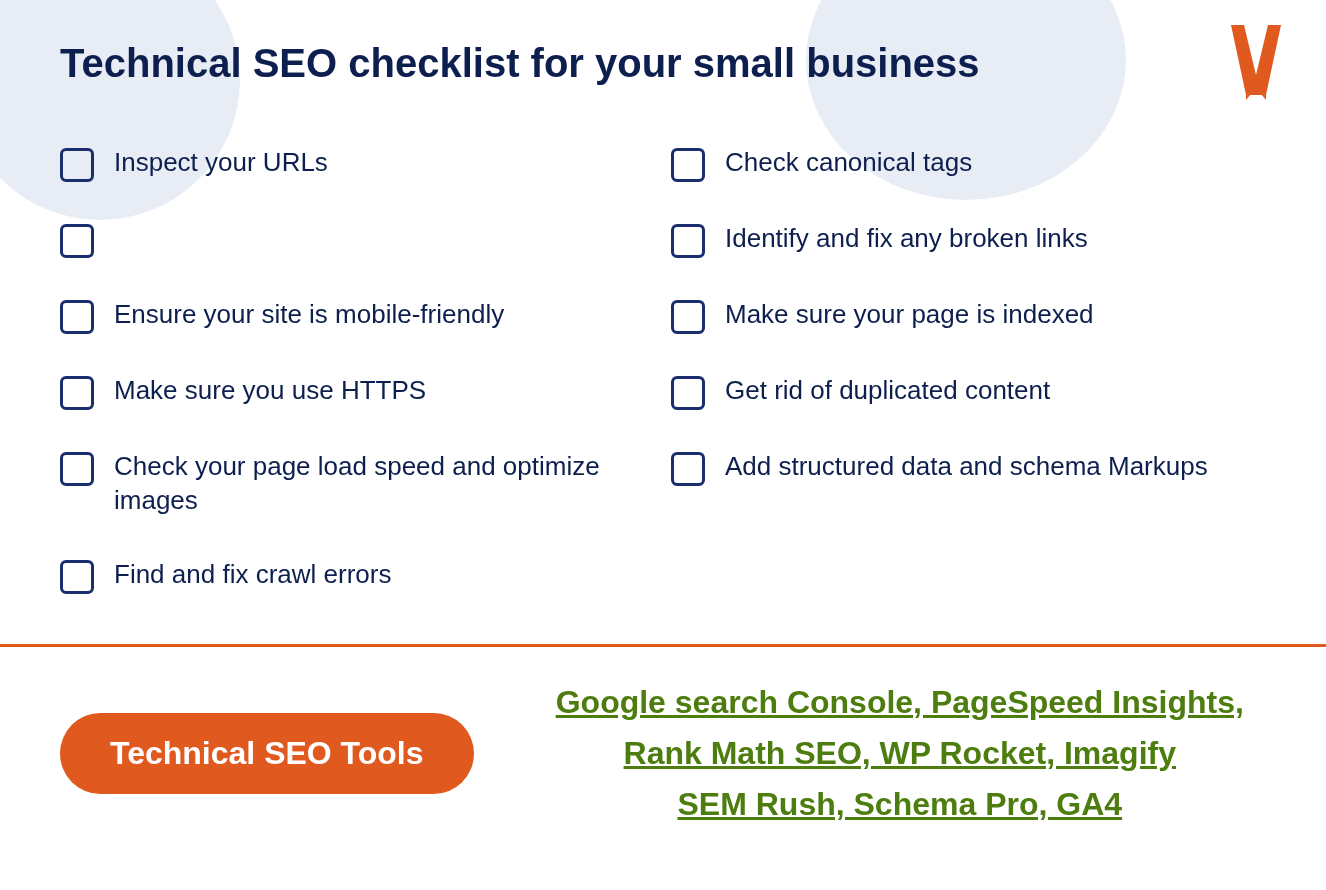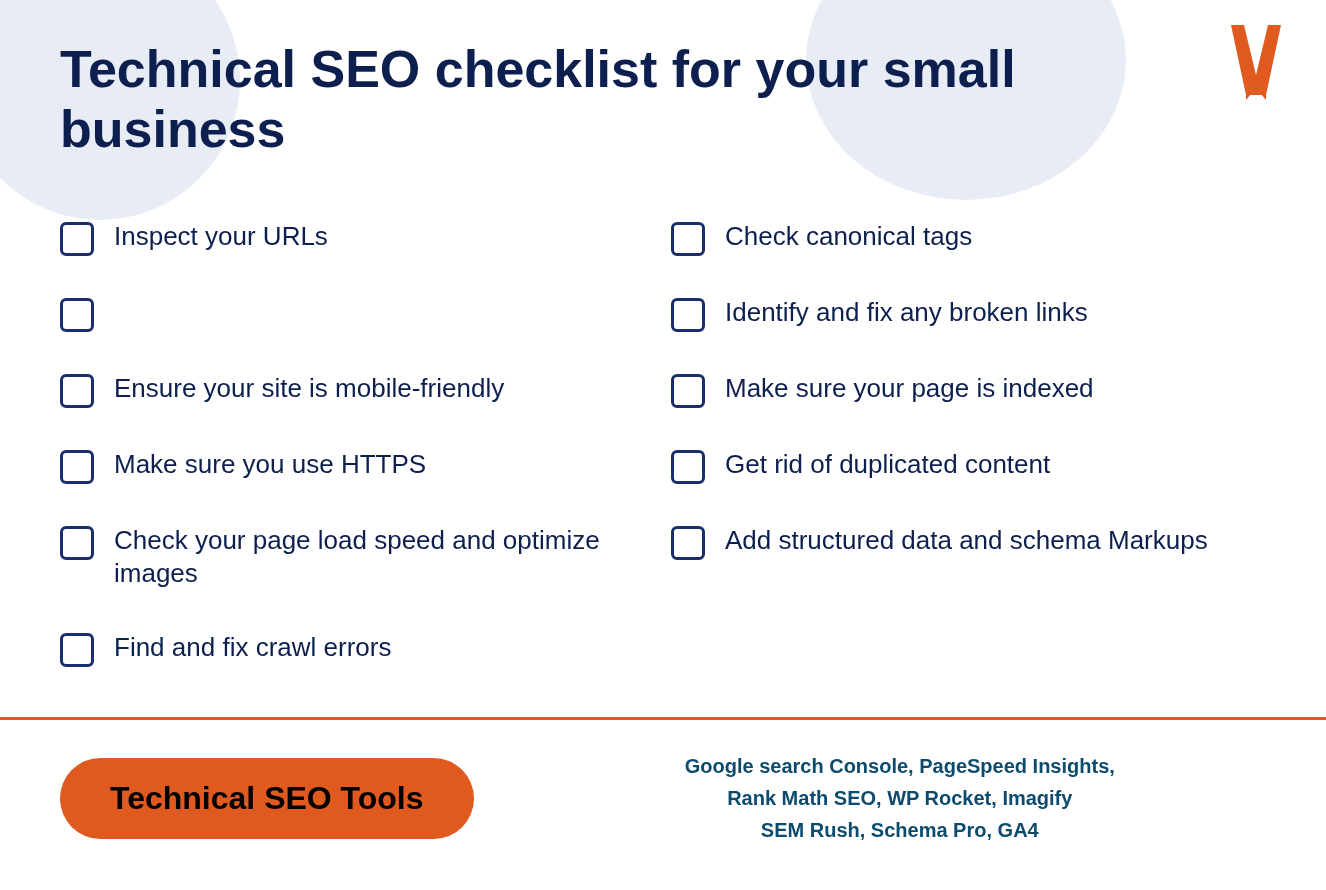--- a/index.html
+++ b/index.html
@@ -56,21 +56,21 @@
       height: 80px;
     }
 
     .logo svg {
       width: 100%;
       height: 100%;
     }
 
     
     .page-title {
-      font-size: 52px;
+      font-size: 40px;
       font-weight: 900;
       color: #0d1f4e;
       margin-bottom: 40px;
       line-height: 1.15;
       max-width: 1100px;
     }
 
     
     .checklist-grid {
       display: grid;
@@ -130,34 +130,35 @@
     .footer-badge {
       background: #e05a20;
       border-radius: 50px;
       padding: 22px 50px;
       min-width: 320px;
     }
 
     .footer-badge-text {
       font-size: 32px;
       font-weight: 900;
-      color: #000000;
+      color: #ffffff;
       white-space: nowrap;
     }
 
     .footer-tools {
       flex: 1;
       text-align: center;
     }
 
     .footer-tools-text {
-      font-size: 20px;
+      font-size: 32px;
       font-weight: 800;
-      color: #0c4a6e;
+      color: #4d7c0f;
       line-height: 1.6;
+      text-decoration: underline;
     }
   </style>
 </head>
 <body>
 
 <div class="bg-circle-left"></div>
 <div class="bg-circle-right"></div>
 
 <div class="logo">
   <svg viewBox="0 0 60 80" xmlns="http://www.w3.org/2000/svg">

